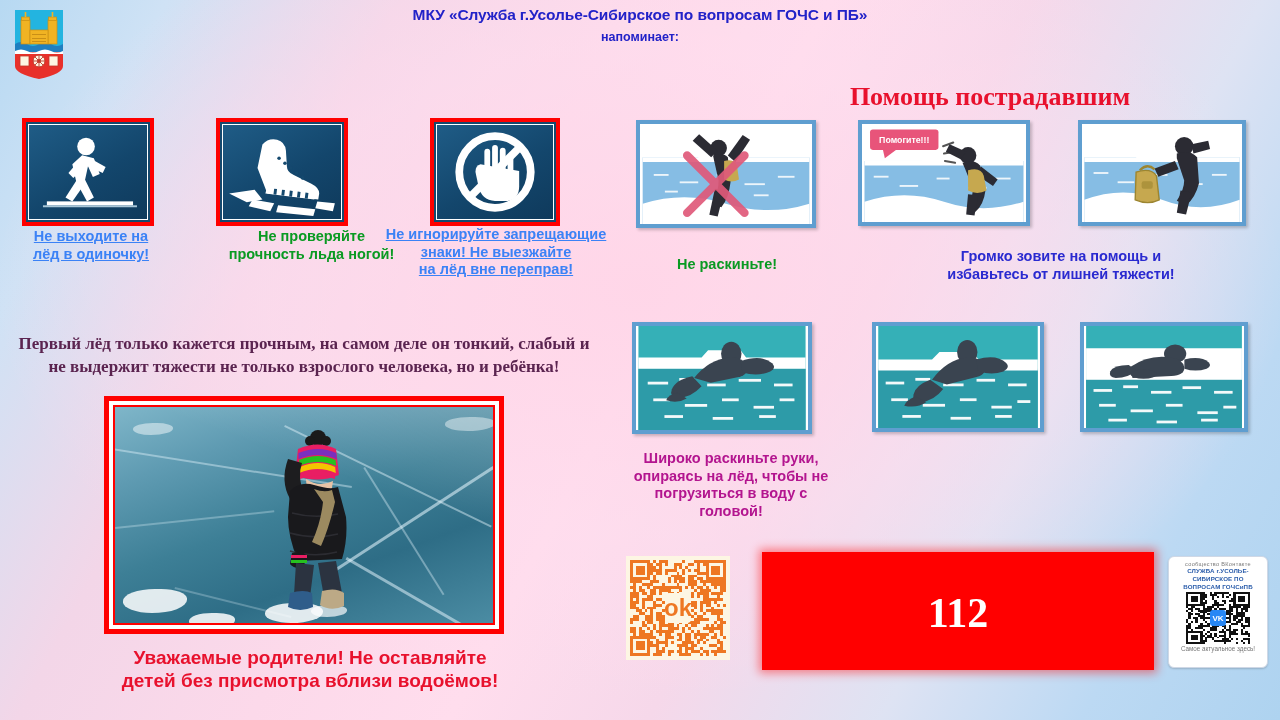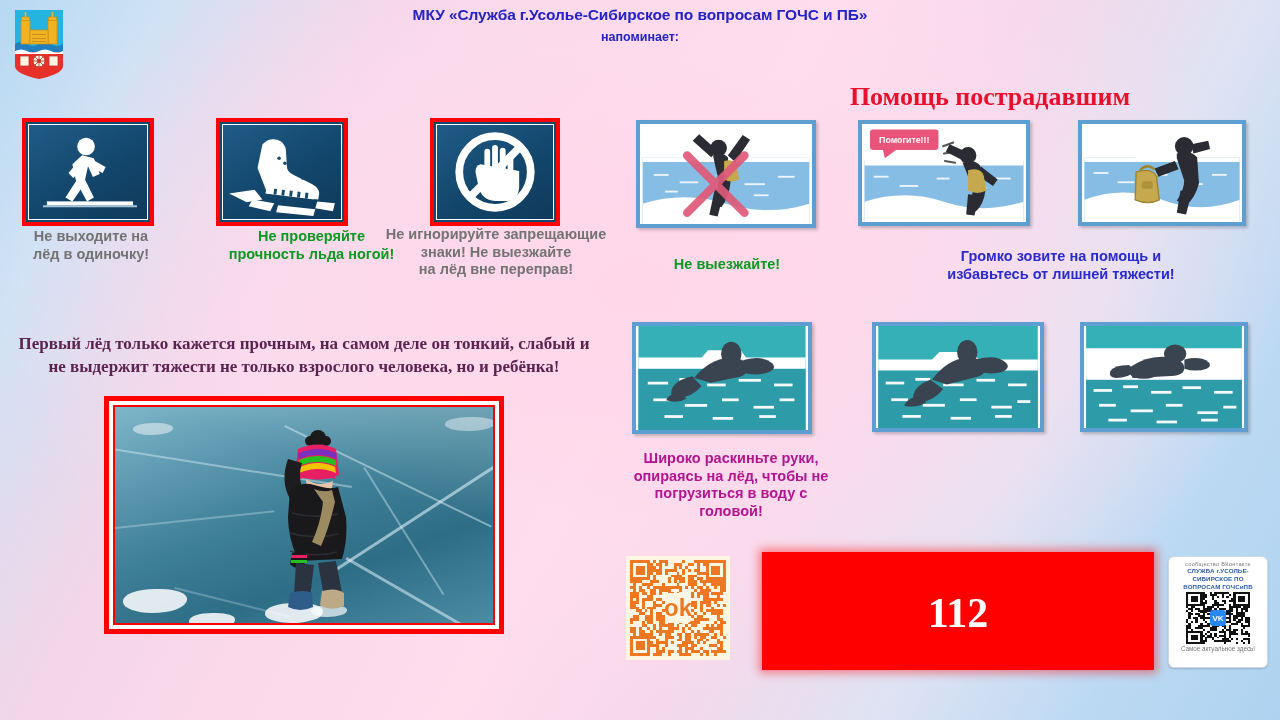--- a/index.html
+++ b/index.html
@@ -96,21 +96,21 @@
   .sign svg { display: block; width: 100%; height: 100%; }
 
   
   .cap {
     position: absolute;
     font-size: 14.5px;
     font-weight: bold;
     line-height: 1.22;
     text-align: center;
   }
-  .cap-purple { color: #737373; }
+  .cap-purple { color: #3b82f6; text-decoration: underline; }
   .cap-green  { color: #0a9a22; }
   .cap-blue   { color: #2a2ad0; }
   .cap-magenta{ color: #b3158f; }
 
   #cap1 { left: 6px;   top: 228px; width: 170px; }
   #cap2 { left: 204px; top: 228px; width: 215px; }
   #cap3 { left: 370px; top: 226px; width: 252px; }
 
   
   #important-badge {
@@ -483,20 +483,22 @@
           <path d="M30 134 l18 2 l-4 32 l-16 -2 Z" fill="#2b3340"></path>
           <path d="M52 134 l18 -2 l6 32 l-18 4 Z" fill="#2b3340"></path>
 
           <path d="M24 164 q14 -4 22 0 l1 14 q-13 6 -25 0 Z" fill="#2f5d8a"></path>
           <path d="M56 162 q14 -4 22 2 l0 13 q-13 6 -24 -1 Z" fill="#bca986"></path>
         </svg>
       </div>
     </div>
   </div>
 
+  <div id="photo-caption" style="white-space: pre-line;">Уважаемые родители! Не оставляйте
+детей без присмотра вблизи водоёмов!</div>
 
   <div class="card" id="card1">
     <svg viewBox="0 0 180 108" xmlns="http://www.w3.org/2000/svg">
       <rect width="180" height="108" fill="#ffffff"></rect>
       <rect y="36" width="180" height="72" fill="#86bde4"></rect>
       <path d="M0 36 h60 l6 -6 h30 l5 6 h79 v5 H0 Z" fill="#ffffff"></path>
       <path d="M0 86 q45 -14 90 0 q45 14 90 0 v22 H0 Z" fill="#ffffff"></path>
       <g fill="#ffffff" opacity=".85">
         <rect x="12" y="54" width="16" height="2"></rect>
           <rect x="40" y="62" width="20" height="2"></rect>
@@ -676,21 +678,21 @@
       <g fill="#3a4450">
         <ellipse cx="96" cy="30" rx="12" ry="10"></ellipse>
         <path d="M48 44 q20 -14 44 -10 q14 3 14 11 q0 8 -14 9 l-42 2 Z"></path>
         <path d="M106 36 q18 -4 26 3 q4 4 -2 7 q-12 4 -24 0 Z"></path>
         <path d="M46 42 q-16 0 -20 7 q-2 6 6 7 q14 0 22 -8 Z"></path>
         <ellipse cx="62" cy="52" rx="14" ry="5"></ellipse>
       </g>
     </svg>
   </div>
 
-  <div class="cap cap-green" id="cap4" style="white-space: pre-line;">Не выезжайте!</div>
+  <div class="cap cap-green" id="cap4" style="white-space: pre-line;">Не раскиньте!</div>
   <div class="cap cap-blue" id="cap5" style="white-space: pre-line;">Громко зовите на помощь и
 избавьтесь от лишней тяжести!</div>
   <div class="cap cap-magenta" id="cap6" style="white-space: pre-line;">Широко раскиньте руки,
 опираясь на лёд, чтобы не
 погрузиться в воду с
 головой!</div>
 
   <div id="qr-ok" style="position: absolute;">
     <div class="qrgrid" id="qr-ok-grid" style="grid-template-columns: repeat(33, 1fr); grid-template-rows: repeat(33, 1fr);">
         <i style="background: rgb(238, 119, 34);"></i>

